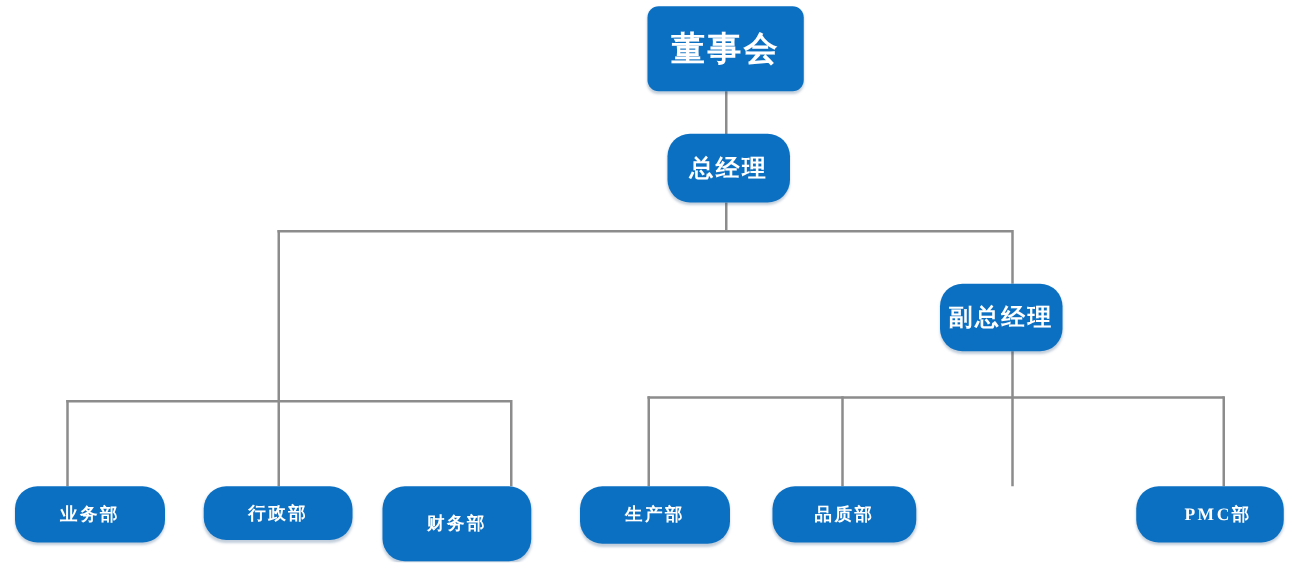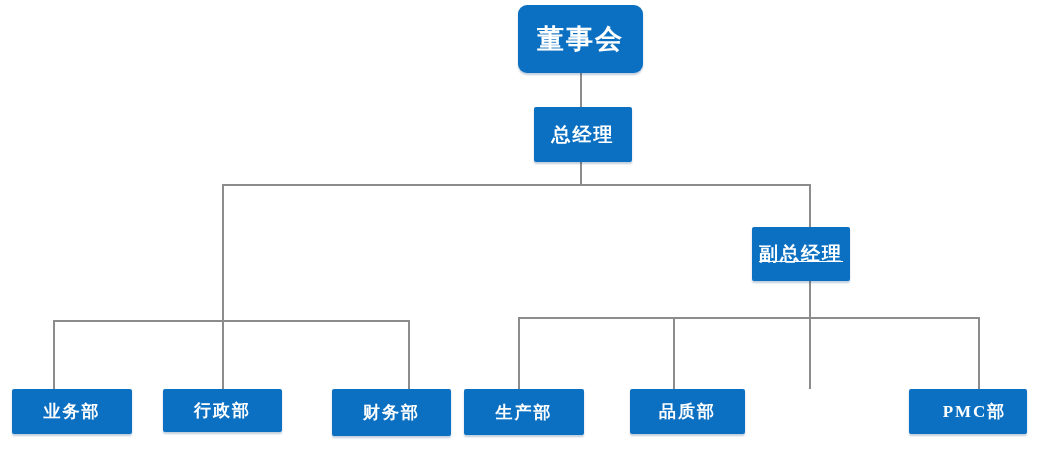--- a/index.html
+++ b/index.html
@@ -17,28 +17,28 @@
   }
   .node {
     position: absolute;
     display: flex;
     align-items: center;
     justify-content: center;
     background: var(--node-fill, #0c70c2);
     color: var(--node-text, #ffffff);
     font-weight: bold;
     letter-spacing: 2px;
-    border-radius: 2px;
+    border-radius: 18px;
     box-shadow: 0 2px 2px rgba(10, 60, 110, 0.25);
     box-sizing: border-box;
     white-space: nowrap;
   }
   .node.lvl-1 { font-size: 27px; border-radius: 9px; }
   .node.lvl-2 { font-size: 19px; }
-  .node.lvl-3 { font-size: 17px; }
+  .node.lvl-3 { font-size: 14px; }
   .vline, .hline {
     position: absolute;
     background: var(--connector, #8c8c8c);
   }
   .vline { width: 1.5px; }
   .hline { height: 1.5px; }
 </style>
 </head>
 <body>
 
@@ -53,21 +53,21 @@
   <div class="hline" style="left:53px;  top:320px; width:356px;"></div>
   <div class="vline" style="left:53px;  top:320px; height:69px;"></div>
   <div class="vline" style="left:408px; top:320px; height:69px;"></div>
   <div class="hline" style="left:518px; top:317px; width:461px;"></div>
   <div class="vline" style="left:518px; top:317px; height:72px;"></div>
   <div class="vline" style="left:673px; top:317px; height:72px;"></div>
   <div class="vline" style="left:978px; top:317px; height:72px;"></div>
 
   <div class="node lvl-1" style="left:518px; top:5px;   width:125px; height:68px;">董事会</div>
   <div class="node lvl-2" style="left:534px; top:107px; width:98px;  height:55px;">总经理</div>
-  <div class="node lvl-2" style="left:752px; top:227px; width:98px;  height:54px;text-decoration:underline;">副总经理</div>
+  <div class="node lvl-2" style="left:752px; top:227px; width:98px;  height:54px;">副总经理</div>
   <div class="node lvl-3" style="left:12px;  top:389px; width:120px; height:45px;">业务部</div>
   <div class="node lvl-3" style="left:163px; top:389px; width:119px; height:43px;">行政部</div>
-  <div class="node lvl-3" style="left:332px; top:389px; width:119px; height:47px;font-family:Liberation Mono, monospace;">财务部</div>
+  <div class="node lvl-3" style="left:306px; top:389px; width:119px; height:60px;font-family:Liberation Mono, monospace;">财务部</div>
   <div class="node lvl-3" style="left:464px; top:389px; width:120px; height:46px;">生产部</div>
-  <div class="node lvl-3" style="left:618px; top:389px; width:115px; height:45px;margin-left:12px;">品质部</div>
+  <div class="node lvl-3" style="left:618px; top:389px; width:115px; height:45px;">品质部</div>
   <div class="node lvl-3" style="left:909px; top:389px; width:118px; height:45px;padding-left:13px;">PMC部</div>
 
 </div>
 
 </body></html>

